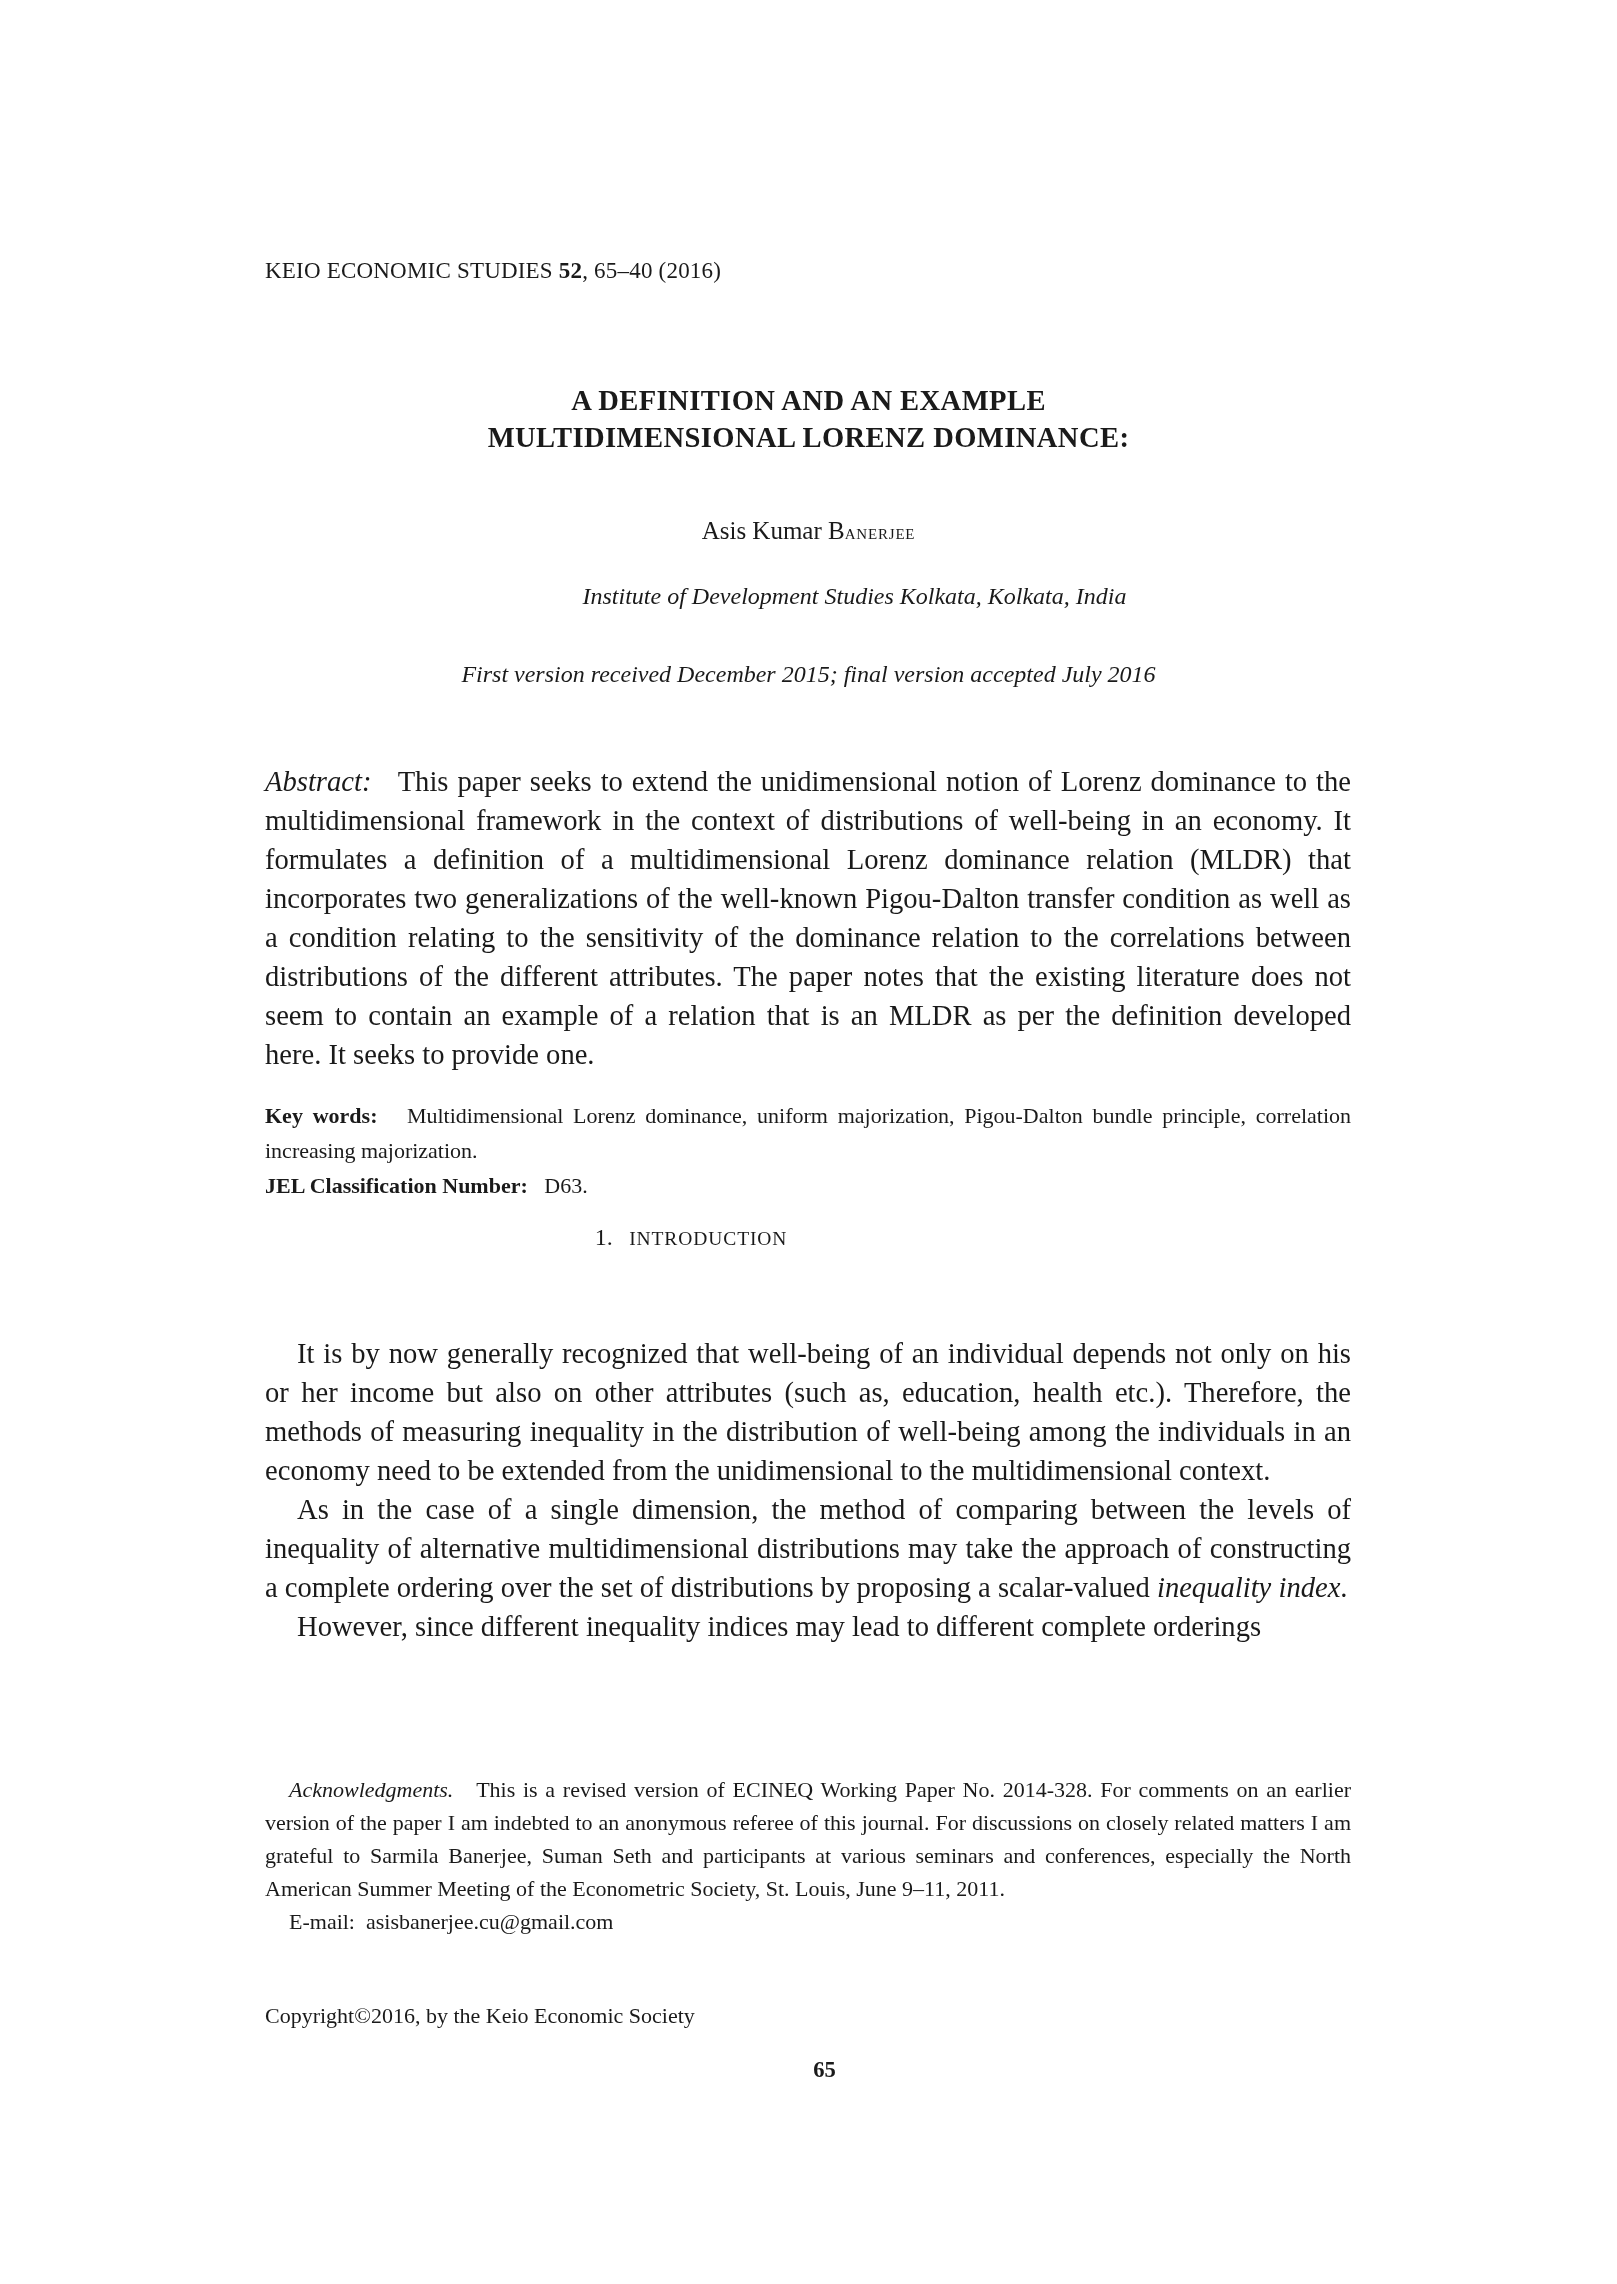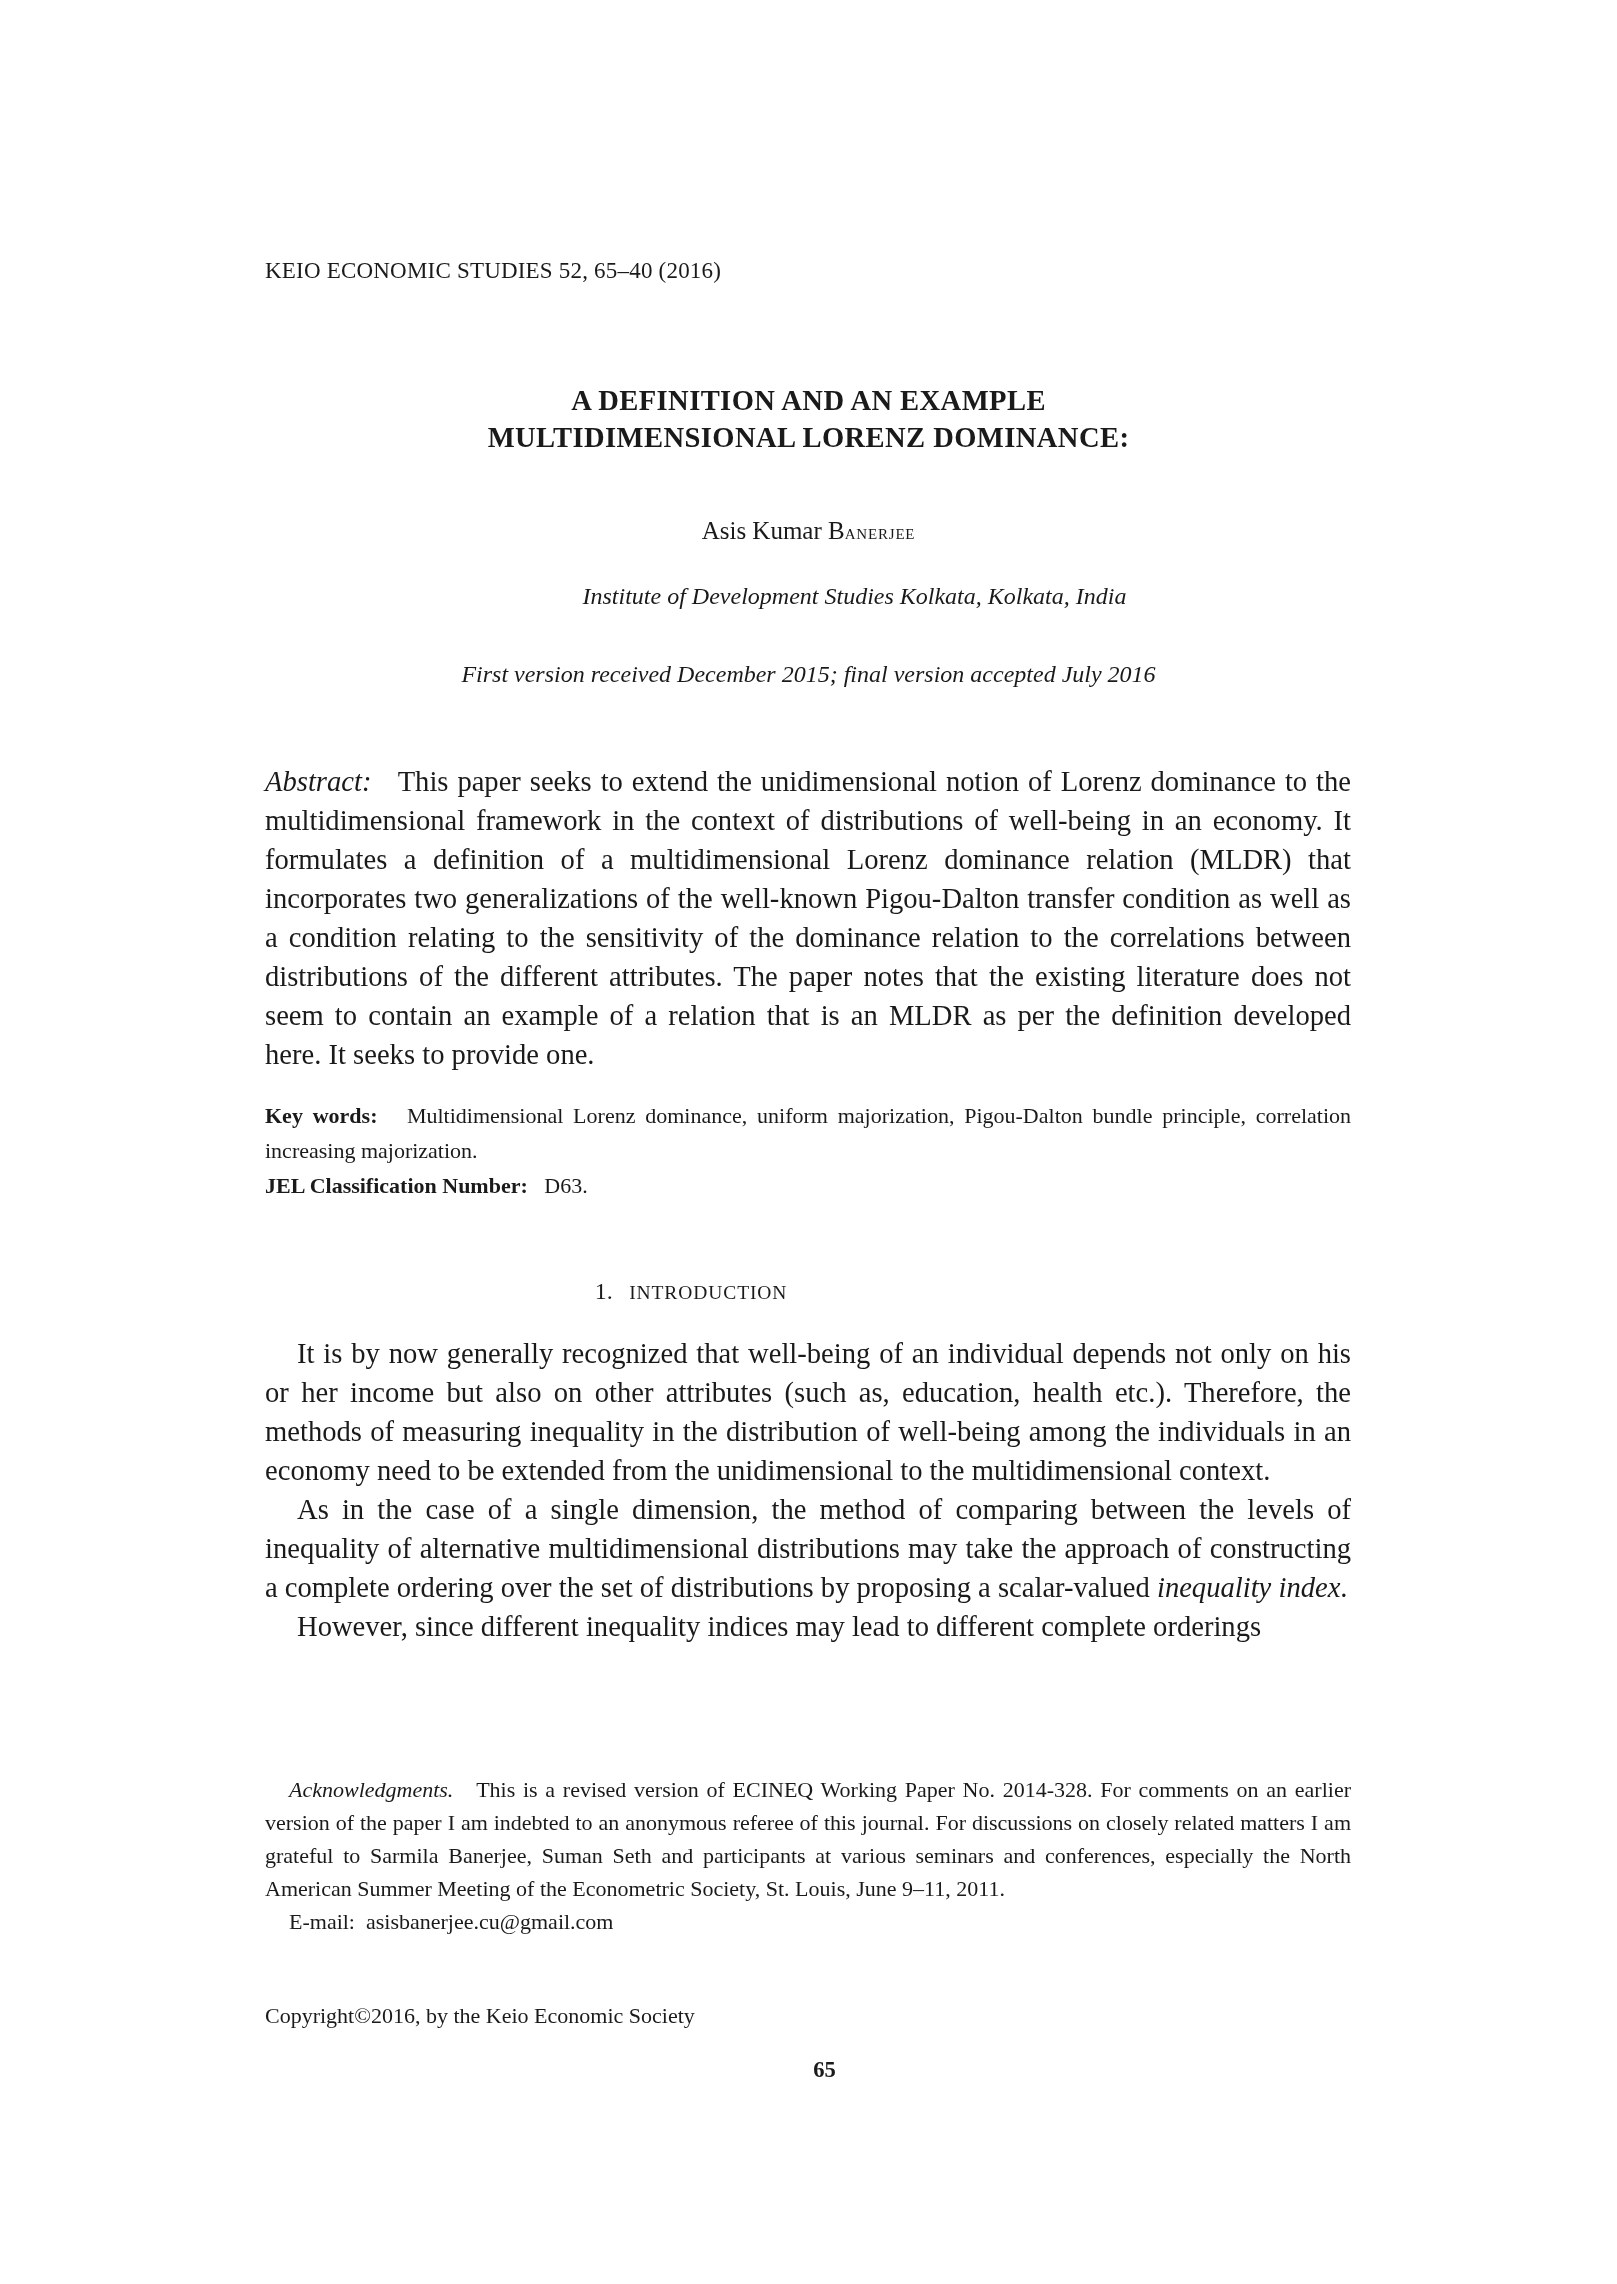--- a/index.html
+++ b/index.html
@@ -4,32 +4,32 @@
 <style>
   html, body { margin: 0; padding: 0; background: #ffffff; }
   body {
     width: 1617px; height: 2284px; position: relative; overflow: hidden;
     font-family: "Liberation Serif", "DejaVu Serif", serif; color: #1a1a1a;
   }
   .abs { position: absolute; }
   .col { left: 265px; width: 1086px; }
   .center { text-align: center; }
   #running-head { top: 258px; font-size: 23px; letter-spacing: 0.2px; }
-  #running-head b { font-weight: normal; }
+  #running-head b { font-weight: bold; }
   #title { top: 382px; left: 0; width: 1617px; font-size: 28.6px; font-weight: bold; line-height: 37px; letter-spacing: 0.4px; }
   #author { top: 517px; left: 0; width: 1617px; font-size: 25px; }
   #author .sc { font-size: 15px; letter-spacing: 0.8px; }
   #affiliation { top: 583px; left: 0; width: 1617px; font-size: 24px; font-style: italic; margin-left: 46px; }
   #dates { top: 661px; left: 0; width: 1617px; font-size: 24px; font-style: italic; }
   #abstract { top: 762px; font-size: 28.6px; line-height: 39px; text-align: justify; }
   #abstract .lbl { font-style: italic; }
   #keywords { top: 1098px; font-size: 22px; line-height: 35px; text-align: justify; }
   #keywords .lbl, #jel .lbl { font-weight: bold; }
   #jel { top: 1168px; font-size: 22px; line-height: 35px; }
-  #section-head { top: 1278px; left: 0; width: 1382px; font-size: 24px; }
+  #section-head { top: 1224px; left: 0; width: 1382px; font-size: 24px; }
   #section-head .sc { font-size: 19.5px; letter-spacing: 0.9px; margin-left: 16.5px; }
   #body { top: 1334px; font-size: 28.6px; line-height: 39px; text-align: justify; }
   #body p { margin: 0; text-indent: 32px; }
   #body i { }
   #footnote { top: 1773px; font-size: 22px; line-height: 33px; text-align: justify; }
   #footnote p { margin: 0; text-indent: 24px; }
   #footnote .lbl { font-style: italic; }
   #copyright { top: 2003px; font-size: 22px; }
   #page-number { top: 2057px; left: 16px; width: 1617px; font-size: 22.6px; font-weight: bold; }
 </style>

